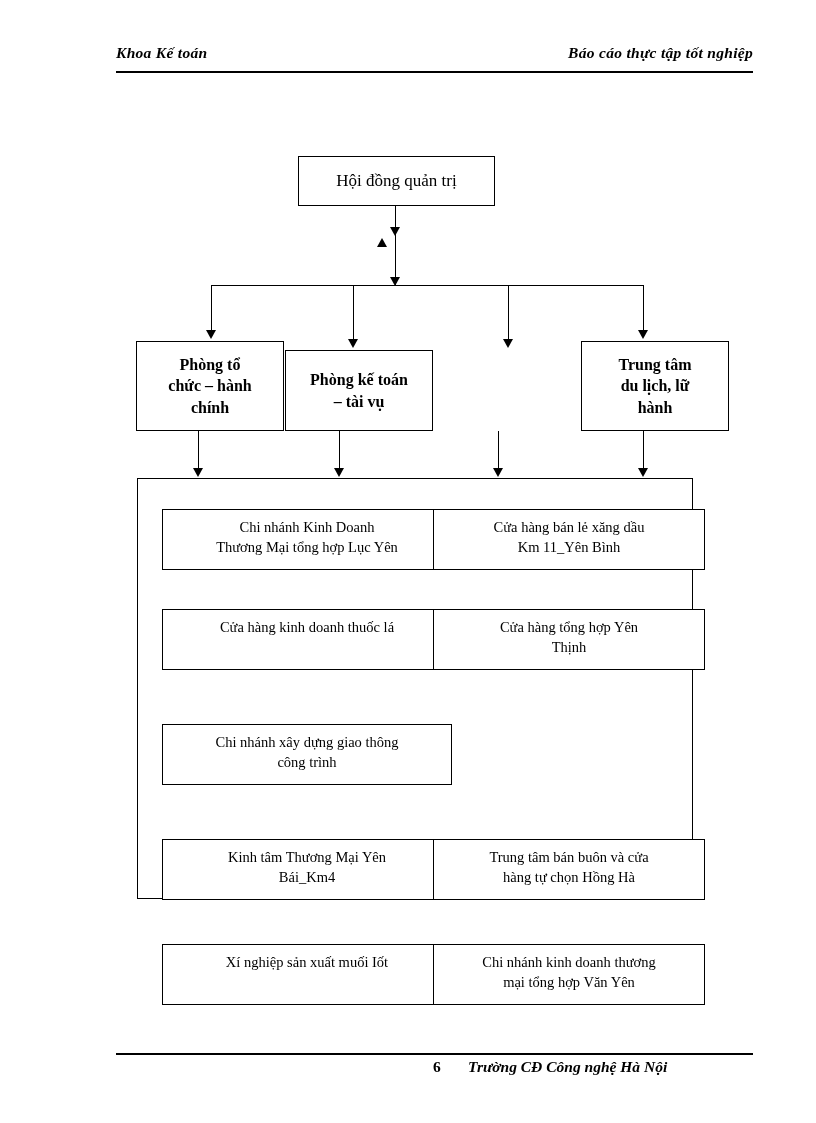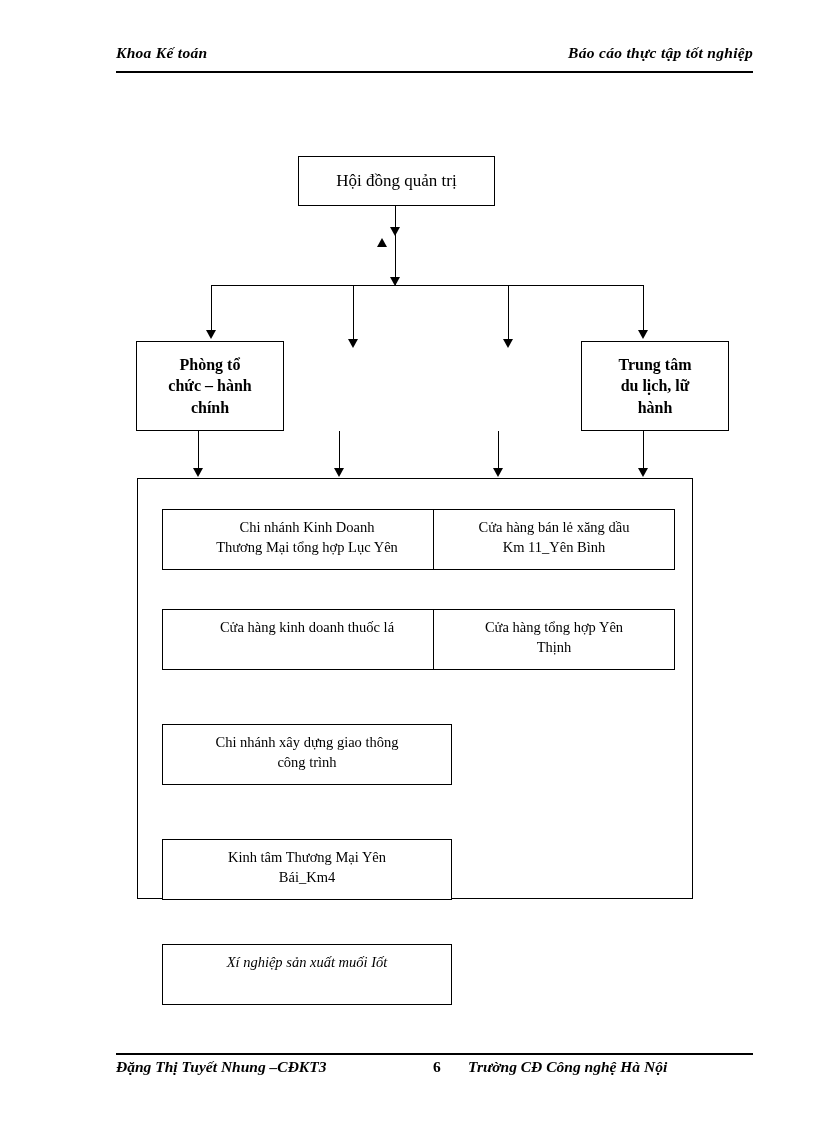--- a/index.html
+++ b/index.html
@@ -141,27 +141,27 @@
   .node-unit {
     width: 290px;
     height: 61px;
     font-size: 14.5px;
     align-items: flex-start;
     padding-top: 8px;
     line-height: 1.36;
   }
 
   .col-l { left: 154px; }
-  .col-r { left: 425px; width: 242px; }
+  .col-r { left: 425px; width: 272px; }
 
   .row-1 { top: 509px; }
   .row-2 { top: 609px; }
   .row-3 { top: 724px; }
   .row-4 { top: 839px; }
-  .row-5 { top: 944px; font-style: italic; }
+  .row-5 { top: 944px; }
 
   
   .vline {
     position: absolute;
     width: 0;
     border-left: 1.6px solid #000;
   }
   .hline {
     position: absolute;
     height: 0;
@@ -219,20 +219,26 @@
     <div class="arrow-down" style="left:630px; top:330px;"></div>
 
     <div class="node node-dept dept-1">
       <div>
         <div>Phòng tổ</div>
         <div>chức – hành</div>
         <div>chính</div>
       </div>
     </div>
 
+    <div class="node node-dept dept-2">
+      <div>
+        <div>Phòng kế toán</div>
+        <div>– tài vụ</div>
+      </div>
+    </div>
 
 
     <div class="node node-dept dept-4">
       <div>
         <div>Trung tâm</div>
         <div>du lịch, lữ</div>
         <div>hành</div>
       </div>
     </div>
 
@@ -282,30 +288,41 @@
         <div>công trình</div>
       </div>
     </div>
 
     <div class="node node-unit col-l row-4">
       <div>
         <div>Kinh tâm Thương Mại Yên</div>
         <div>Bái_Km4</div>
       </div>
     </div>
+    <div class="node node-unit col-r row-4">
+      <div>
+        <div>Trung tâm bán buôn và cửa</div>
+        <div>hàng tự chọn Hồng Hà</div>
+      </div>
+    </div>
 
     <div class="node node-unit col-l row-5">
       <div>
         <div>Xí nghiệp  sản xuất muối Iốt</div>
         <div></div>
       </div>
     </div>
+    <div class="node node-unit col-r row-5">
+      <div>
+        <div>Chi nhánh  kinh doanh thương</div>
+        <div>mại tổng hợp Văn Yên</div>
+      </div>
+    </div>
 
   </div>
 
   <div class="footer-rule"></div>
   <div class="footer">
-    <div class="footer-left">Đặng Thị Tuyết Nhung –CĐKT3</div>
     <div class="footer-page">6</div>
     <div class="footer-right">Trường CĐ Công nghệ Hà Nội</div>
   </div>
 
 </div>
 
 </body></html>

